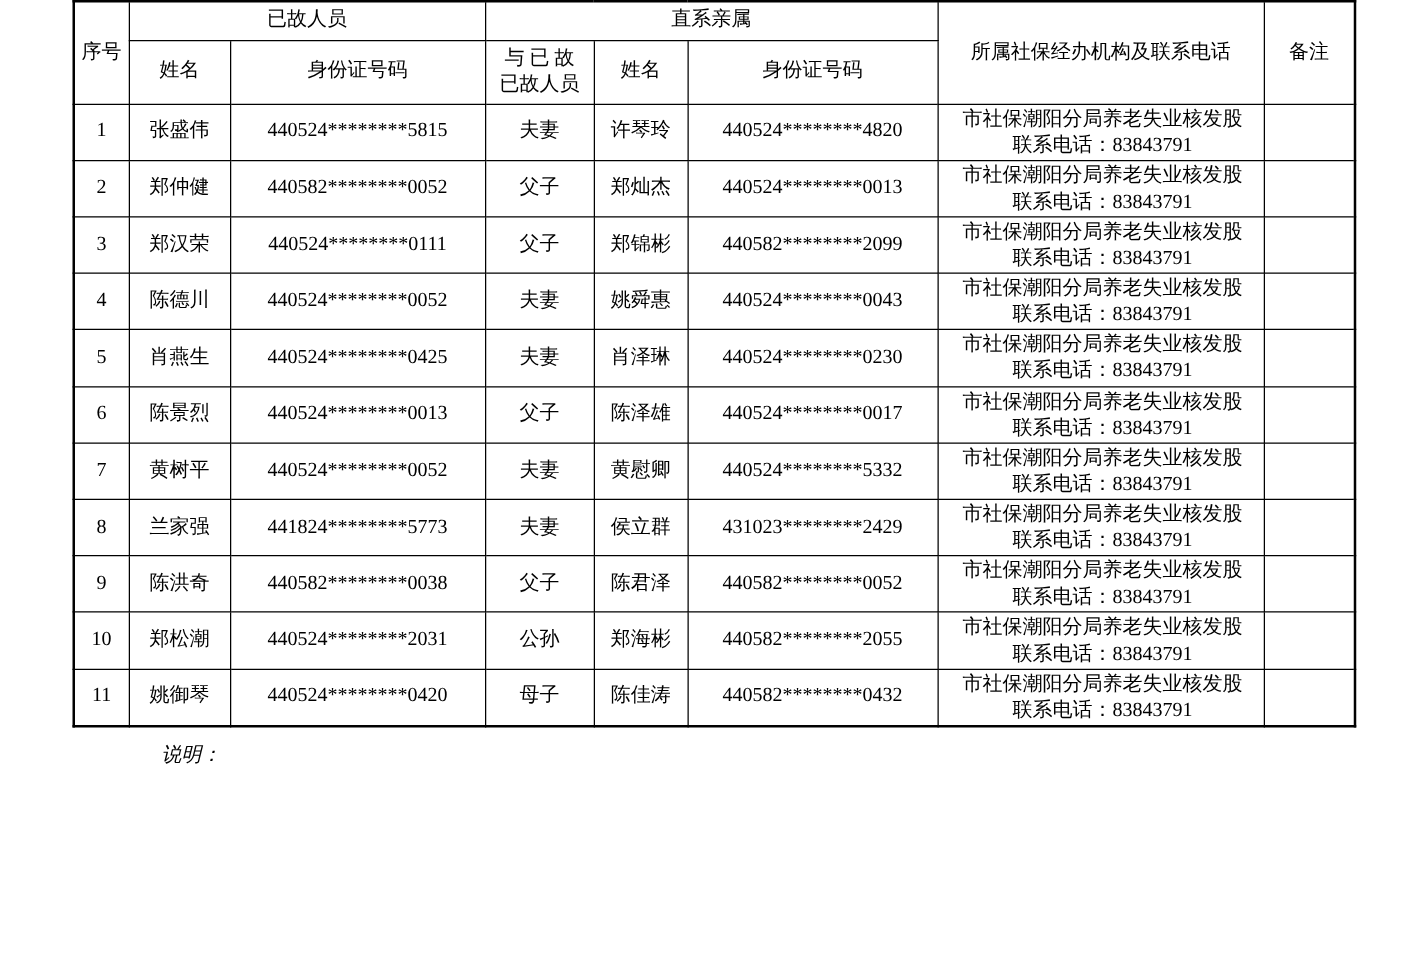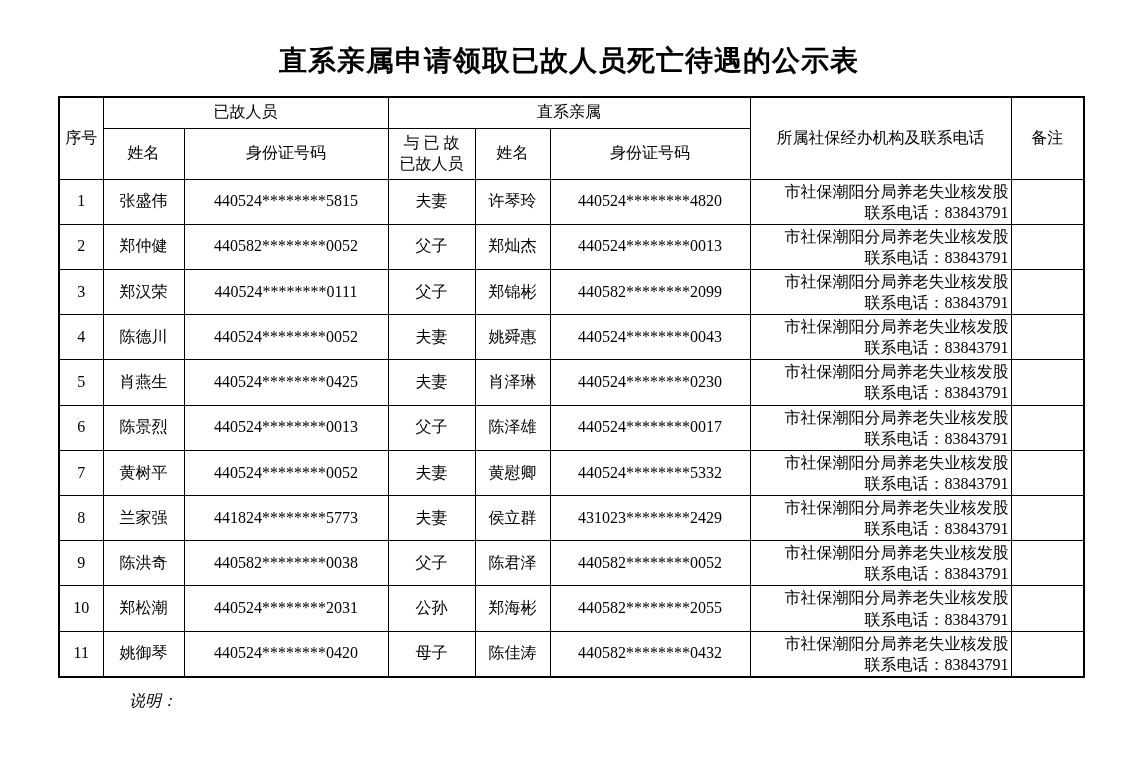--- a/index.html
+++ b/index.html
@@ -42,21 +42,21 @@
     vertical-align: middle;
     padding: 1px 4px;
     overflow: hidden;
     line-height: 1.3;
   }
   .notice-table thead tr.hrow1 { height: 31px; }
   .notice-table thead tr.hrow2 { height: 51px; }
   .notice-table tbody tr { height: 43px; }
   .pre { white-space: pre-line; }
   td.agency-cell {
-    text-align: right;
+    text-align: center;
     white-space: pre-line;
     padding-left: 5px;
     padding-right: 2px;
     line-height: 1.32;
   }
   .note {
     display: flex;
     align-items: flex-start;
     margin-left: 129px;
     margin-top: 7px;
@@ -65,21 +65,20 @@
     font-style: italic;
   }
   .note .note-label { flex: 0 0 auto; margin-right: 9px; }
   .note .note-text { white-space: pre-line; }
 </style>
 </head>
 <body>
 
 <div class="page">
 
-  <h1 class="title">直系亲属申请领取已故人员死亡待遇的公示表</h1>
 
   <table class="notice-table">
     <colgroup>
       <col style="width:44px">
       <col style="width:81px">
       <col style="width:204px">
       <col style="width:87px">
       <col style="width:75px">
       <col style="width:200px">
       <col style="width:261px">

